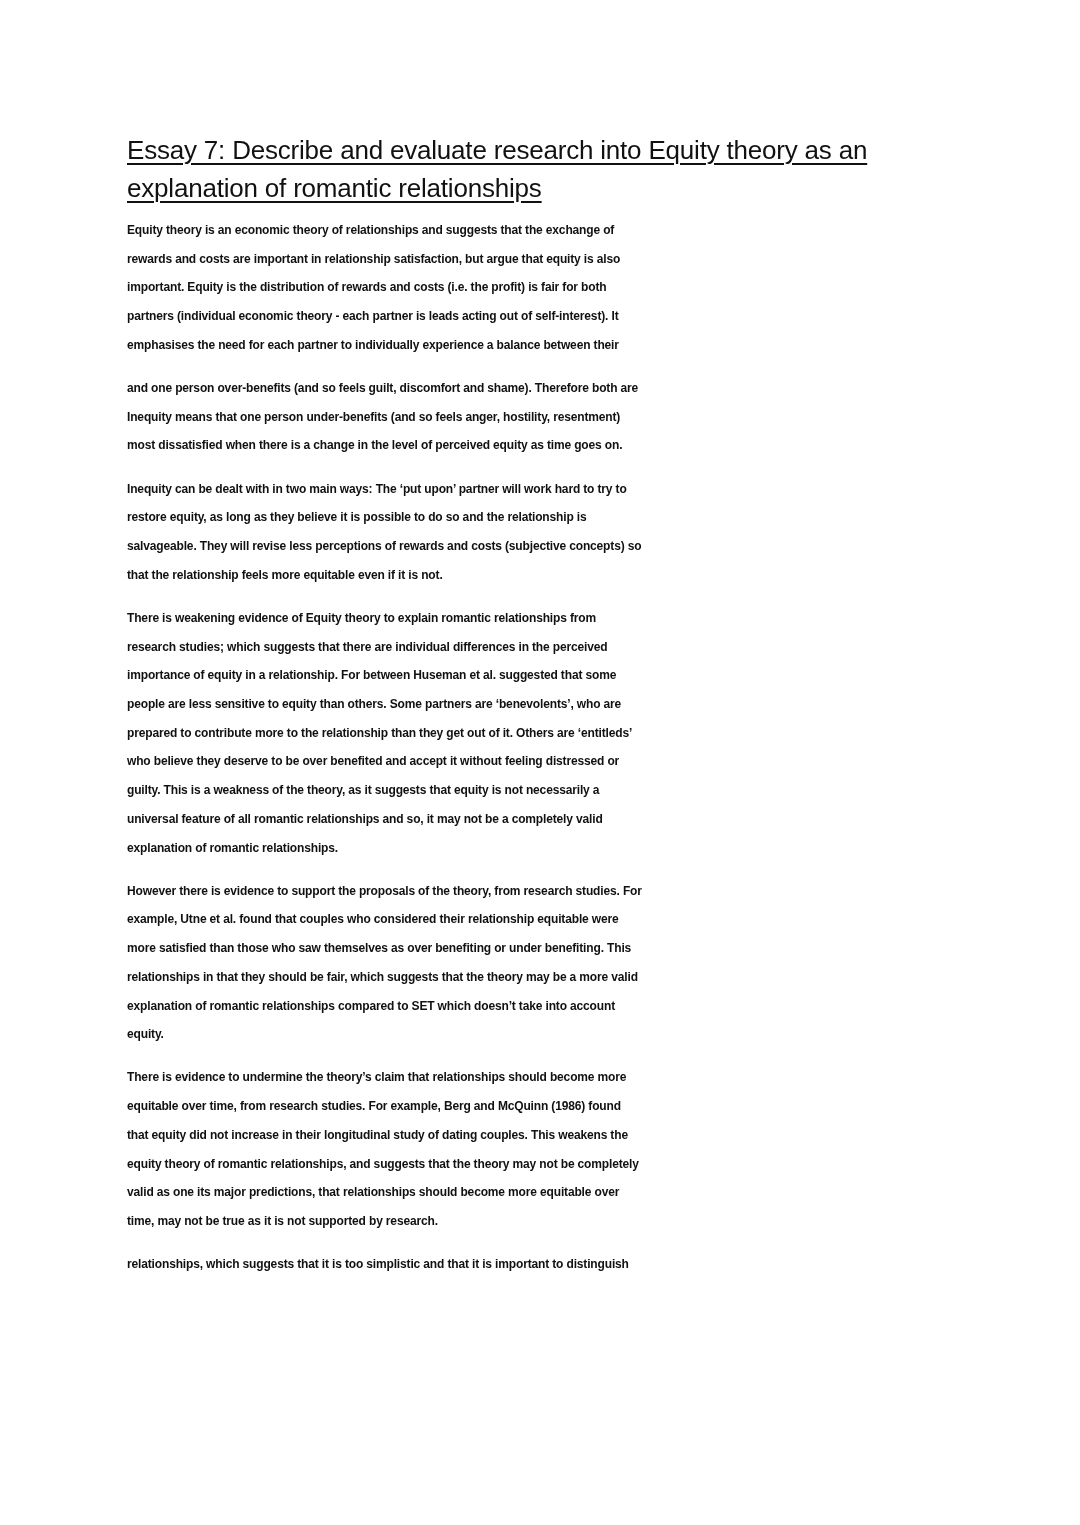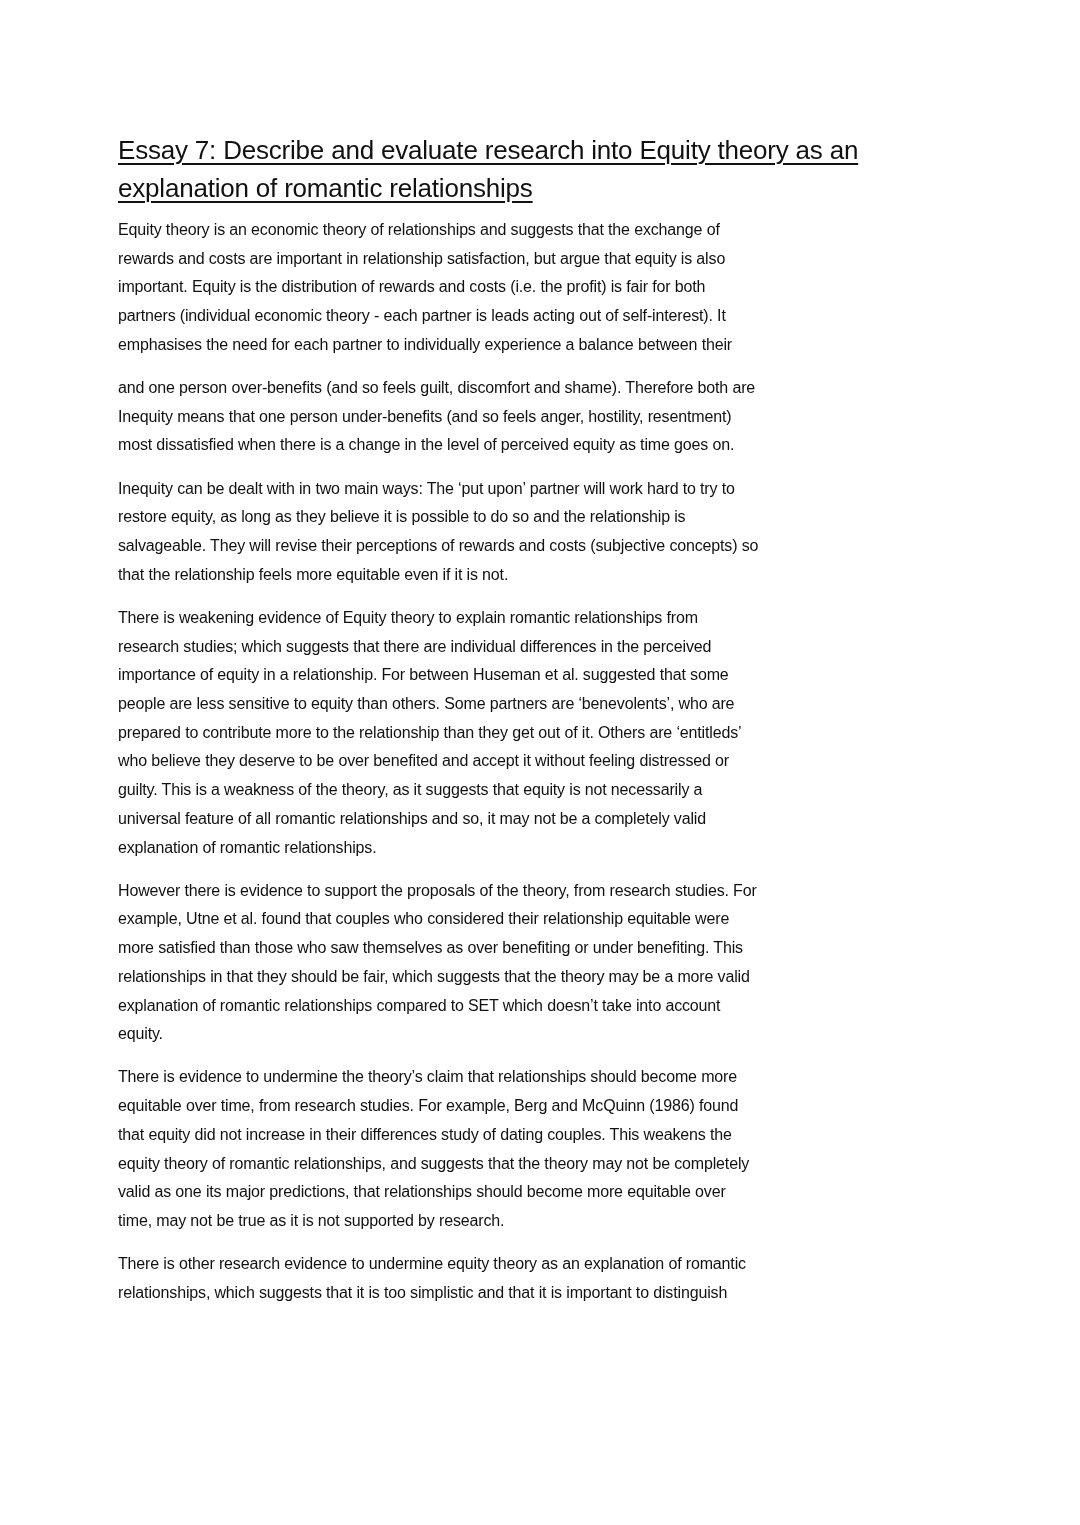--- a/index.html
+++ b/index.html
@@ -10,21 +10,21 @@
   body {
     width: 1080px;
     height: 1525px;
     position: relative;
     overflow: hidden;
     font-family: "Liberation Sans", "DejaVu Sans", sans-serif;
     color: #111111;
   }
   .page {
     position: absolute;
-    left: 118px;
+    left: 127px;
     top: 131px;
     width: 830px;
   }
   .title {
     font-size: 26px;
     line-height: 38px;
     margin: 0 0 9px 0;
     font-weight: normal;
     letter-spacing: -0.2px;
   }
@@ -32,23 +32,24 @@
     display: block;
     white-space: nowrap;
   }
   .title .tline span {
     text-decoration: underline;
     text-underline-offset: 4px;
     text-decoration-thickness: 1.5px;
   }
   .para {
     margin: 0 0 14.5px 0;
-    font-size: 16px;
+    font-size: 12px;
     line-height: 28.7px;
     letter-spacing: -0.15px;
+    font-weight: bold;
   }
   .para .line {
     display: block;
     white-space: nowrap;
   }
 </style>
 </head>
 <body>
 
 <div class="page">
@@ -67,21 +68,21 @@
 
   <p class="para">
     <span class="line">and one person over-benefits (and so feels guilt, discomfort and shame). Therefore both are</span>
     <span class="line">Inequity means that one person under-benefits (and so feels anger, hostility, resentment)</span>
     <span class="line">most dissatisfied when there is a change in the level of perceived equity as time goes on.</span>
   </p>
 
   <p class="para">
     <span class="line">Inequity can be dealt with in two main ways: The ‘put upon’ partner will work hard to try to</span>
     <span class="line">restore equity, as long as they believe it is possible to do so and the relationship is</span>
-    <span class="line">salvageable. They will revise their perceptions of rewards and costs (subjective concepts) so</span>
+    <span class="line">salvageable. They will revise less perceptions of rewards and costs (subjective concepts) so</span>
     <span class="line">that the relationship feels more equitable even if it is not.</span>
   </p>
 
   <p class="para">
     <span class="line">There is weakening evidence of Equity theory to explain romantic relationships from</span>
     <span class="line">research studies; which suggests that there are individual differences in the perceived</span>
     <span class="line">importance of equity in a relationship. For between Huseman et al. suggested that some</span>
     <span class="line">people are less sensitive to equity than others. Some partners are ‘benevolents’,  who are</span>
     <span class="line">prepared to contribute more to the relationship than they get out of it. Others are ‘entitleds’</span>
     <span class="line">who believe they deserve to be over benefited and accept it without feeling distressed or</span>
@@ -95,23 +96,22 @@
     <span class="line">example, Utne et al. found that couples who considered their relationship equitable were</span>
     <span class="line">more satisfied than those who saw themselves as over benefiting or under benefiting. This</span>
     <span class="line">relationships in that they should be fair, which suggests that the theory may be a more valid</span>
     <span class="line">explanation of romantic relationships compared to SET which doesn’t take into account</span>
     <span class="line">equity.</span>
   </p>
 
   <p class="para">
     <span class="line">There is evidence to undermine the theory’s claim that relationships should become more</span>
     <span class="line">equitable over time, from research studies. For example, Berg and McQuinn (1986) found</span>
-    <span class="line">that equity did not increase in their differences study of dating couples. This weakens the</span>
+    <span class="line">that equity did not increase in their longitudinal study of dating couples. This weakens the</span>
     <span class="line">equity theory of romantic relationships, and suggests that the theory may not be completely</span>
     <span class="line">valid as one its major predictions, that relationships should become more equitable over</span>
     <span class="line">time, may not be true as it is not supported by research.</span>
   </p>
 
   <p class="para">
-    <span class="line">There is other research evidence to undermine equity theory as an explanation of romantic</span>
     <span class="line">relationships, which suggests that it is too simplistic and that it is important to distinguish</span>
   </p>
 </div>
 
 </body></html>

